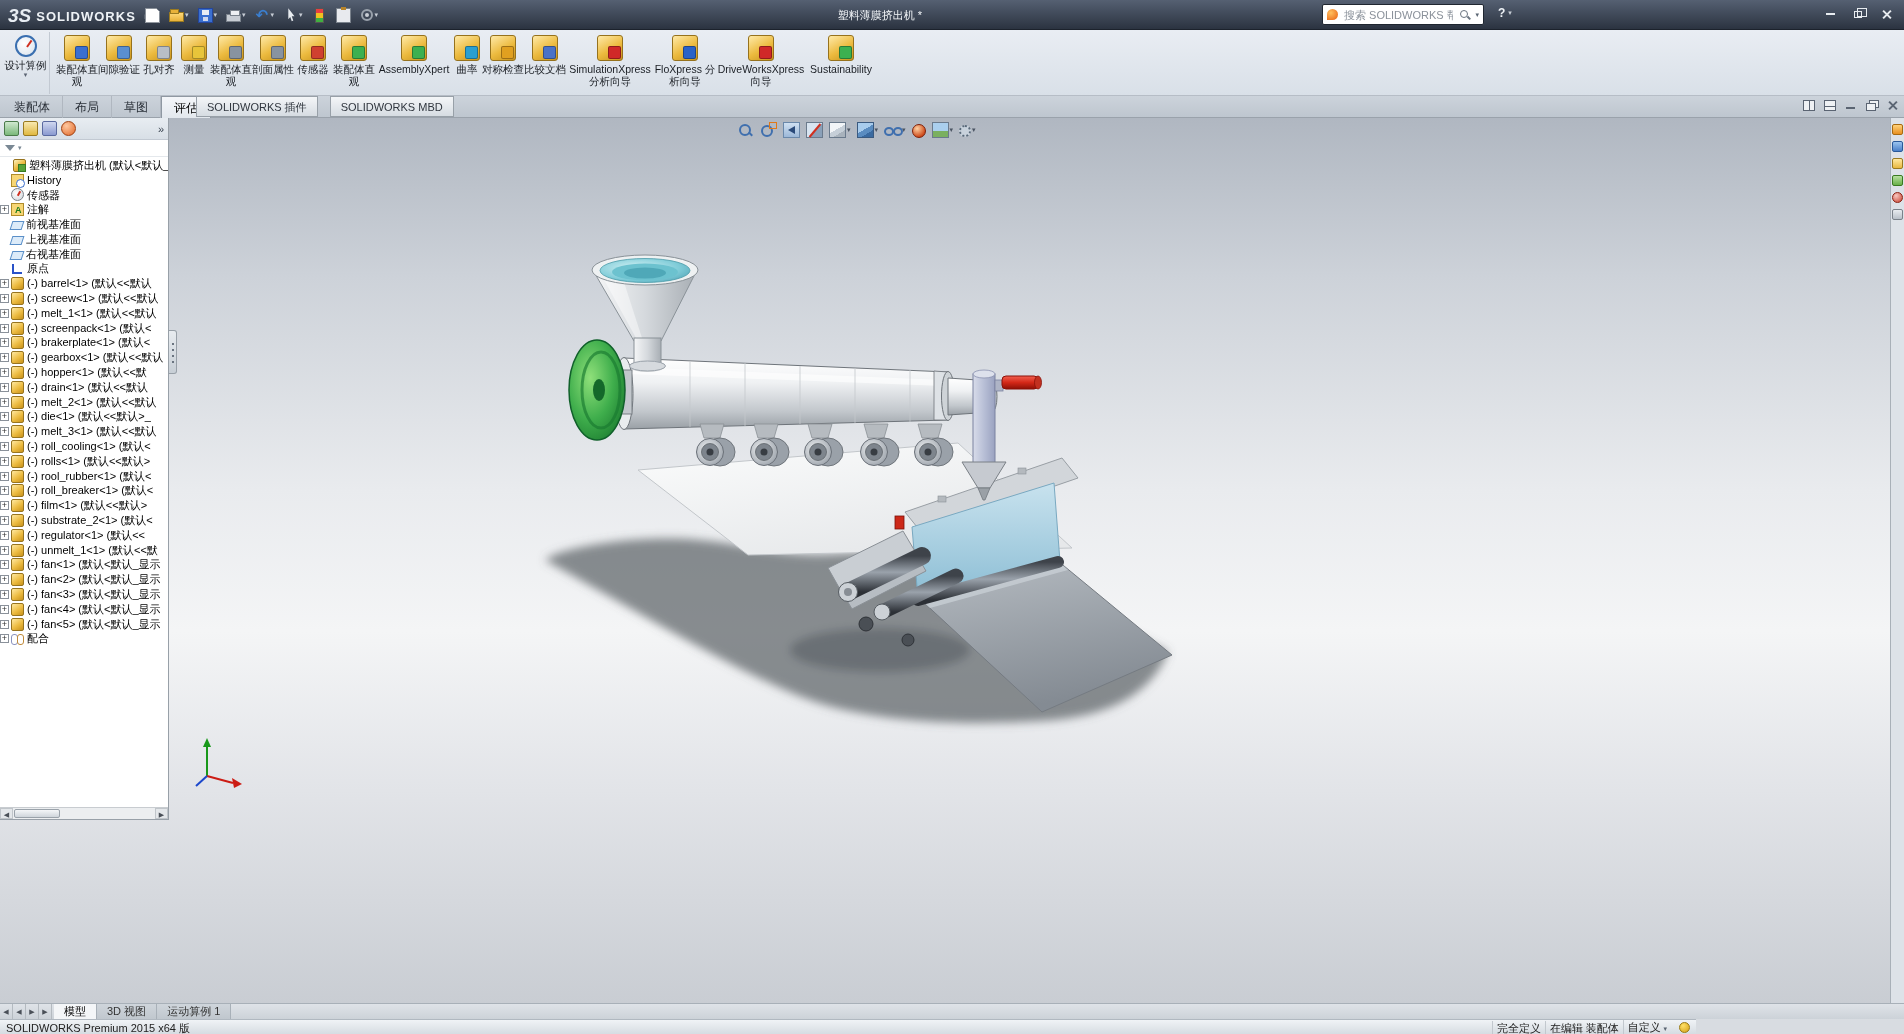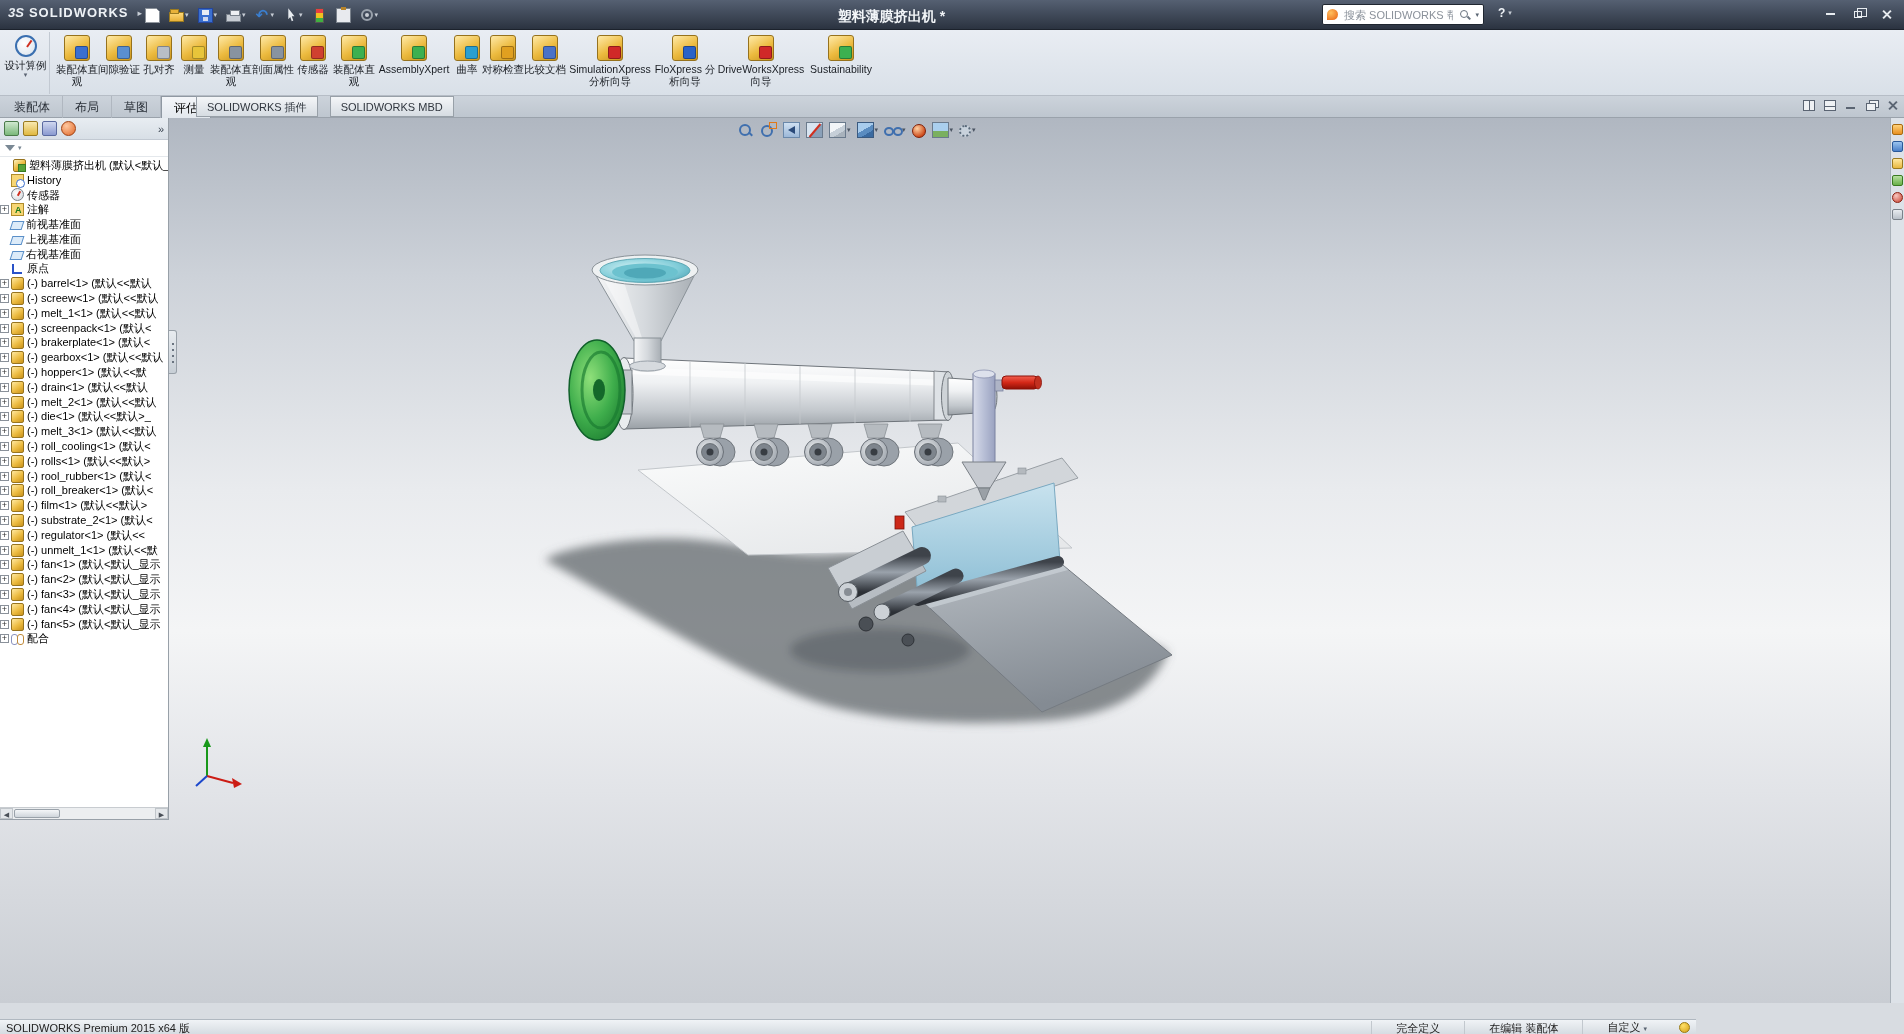--- a/index.html
+++ b/index.html
@@ -4,21 +4,21 @@
 <style>
   html,body{margin:0;padding:0;background:#888;}
   *{box-sizing:border-box;}
   #app{position:relative;width:1904px;height:1034px;overflow:hidden;
        font-family:"Liberation Sans","DejaVu Sans",sans-serif;background:#d8dce1;}
 
   
   .titlebar{position:absolute;left:0;top:0;width:1904px;height:30px;
     background:linear-gradient(#556072,#2b3340);border-bottom:1px solid #1c222c;}
   .logo{position:absolute;left:8px;top:5px;display:flex;align-items:center;gap:5px;color:#f2f5f8;}
-  .logo-mark{font-weight:bold;font-style:italic;font-size:13px;color:#e8edf3;}
+  .logo-mark{font-weight:bold;font-style:italic;font-size:19px;color:#e8edf3;}
   .logo-text{font-weight:bold;font-size:13px;letter-spacing:1px;color:#eef2f6;}
   .logo-caret{font-size:9px;color:#c7cdd5;margin-left:4px;}
   .quick{position:absolute;left:142px;top:4px;display:flex;align-items:center;gap:3px;}
   .qbtn{height:22px;padding:0 3px;display:flex;align-items:center;gap:1px;border-radius:2px;}
   .qi{width:15px;height:15px;position:relative;display:inline-block;}
   .qi-new{background:#fff;border:1px solid #8a919a;clip-path:polygon(0 0,68% 0,100% 30%,100% 100%,0 100%);}
   .qi-open{background:linear-gradient(#ffd978,#e8b23a);border:1px solid #9a7a20;height:10px;margin-top:4px;}
   .qi-open::before{content:"";position:absolute;top:-4px;left:0;width:7px;height:3px;background:#e8b23a;border:1px solid #9a7a20;}
   .qi-save{background:#3a6fd0;border:1px solid #24459a;}
   .qi-save::before{content:"";position:absolute;top:1px;left:3px;right:3px;height:5px;background:#e8ecf4;}
@@ -28,21 +28,21 @@
   .qi-undo::before{content:"↶";position:absolute;left:1px;top:-1px;color:#3a7fd0;font-size:15px;line-height:15px;font-weight:bold;}
   .qi-select{background:#e8ecf0;clip-path:polygon(35% 5%,35% 78%,48% 64%,58% 92%,68% 86%,58% 58%,76% 58%);}
   .qi-rebuild{background:linear-gradient(#e84040 33%,#f0c020 33% 66%,#40b040 66%);border:1px solid #555;width:9px;margin:0 3px;}
   .qi-props{background:#e8eaee;border:1px solid #7a828c;}
   .qi-props::before{content:"";position:absolute;top:-2px;left:4px;width:5px;height:3px;background:#b8842a;}
   .qi-options{border:2px solid #9aa2ac;border-radius:50%;width:12px;height:12px;margin:1px;}
   .qi-options::before{content:"";position:absolute;inset:2px;border-radius:50%;background:#c8cdd4;}
   .caret{font-size:7px;color:#5a6472;}
   .caret:empty{display:none;}
   .titlebar .caret{color:#c7cdd5;}
-  .doc-title{position:absolute;left:44%;top:8px;color:#f2f5f8;font-size:14px;font-weight:bold;}
+  .doc-title{position:absolute;left:44%;top:8px;color:#f2f5f8;font-size:11px;}
   .search{position:absolute;left:1322px;top:4px;width:162px;height:21px;background:#fff;
     border:1px solid #1f2630;border-radius:2px;display:flex;align-items:center;padding:0 4px;gap:4px;}
   .sw-flame{width:11px;height:11px;border-radius:50% 50% 50% 0;background:radial-gradient(circle at 35% 35%,#ffc060,#e86010);flex:none;}
   .search-input{flex:1;min-width:0;border:none;outline:none;font-size:11px;color:#333;font-family:inherit;}
   .search-input::placeholder{color:#8a919a;}
   .mini-mag{width:12px;height:12px;position:relative;flex:none;}
   .mini-mag::before{content:"";position:absolute;left:1px;top:1px;width:6px;height:6px;border:1.5px solid #6a7480;border-radius:50%;}
   .mini-mag::after{content:"";position:absolute;left:8px;top:8px;width:4px;height:1.5px;background:#6a7480;transform:rotate(45deg);}
   .search .caret{color:#5a6472;}
   .help{position:absolute;left:1498px;top:6px;display:flex;align-items:center;gap:3px;color:#eef2f6;font-size:12px;font-weight:bold;}
@@ -185,21 +185,21 @@
   .mtabs{display:flex;margin-left:2px;}
   .mtab{height:16px;line-height:15px;padding:0 10px;font-size:11px;color:#333;
     background:linear-gradient(#cfd5db,#bfc6cd);border-right:1px solid #a8b0b8;}
   .mtab.active{background:#f4f6f8;color:#000;}
 
   
   .statusbar{position:absolute;left:0;top:1019px;width:1696px;height:15px;
     background:linear-gradient(#f0f3f6,#d6dce2);border-top:1px solid #b0b8c0;font-size:11px;color:#222;}
   .status-left{position:absolute;left:6px;top:1px;}
   .status-right{position:absolute;right:6px;top:0;display:flex;align-items:center;height:15px;}
-  .status-item{padding:0 24px;border-left:1px solid #c2c8ce;line-height:14px;}
+  .status-item{padding:0 4px;border-left:1px solid #c2c8ce;line-height:14px;font-family:Liberation Serif, serif;}
   .tipicon{width:11px;height:11px;border-radius:50%;margin-left:8px;
     background:radial-gradient(circle at 35% 30%,#ffe066,#d4a017);border:1px solid #9a7a10;}
 </style>
 </head>
 <body>
 
 <div id="app">
 
   <div class="titlebar">
     <div class="logo">
@@ -879,20 +879,46 @@
 
       <div class="tp tp-files"></div>
 
       <div class="tp tp-palette"></div>
 
       <div class="tp tp-appear"></div>
 
       <div class="tp tp-props"></div>
     </div>
 
+  <div class="bottombar">
+    <div class="mnav">
+
+        <span class="mnavbtn">◀</span>
+
+        <span class="mnavbtn">◀</span>
+
+        <span class="mnavbtn">▶</span>
+
+        <span class="mnavbtn">▶</span>
+      </div>
+    <div class="mtabs">
+
+        <div class="mtab active">
+          <span>模型</span>
+        </div>
+
+        <div class="mtab">
+          <span>3D 视图</span>
+        </div>
+
+        <div class="mtab">
+          <span>运动算例 1</span>
+        </div>
+      </div>
+  </div>
 
   <div class="statusbar">
     <span class="status-left">SOLIDWORKS Premium 2015 x64 版</span>
     <span class="status-right">
       <span class="status-item">完全定义</span>
       <span class="status-item">在编辑 装配体</span>
       <span class="status-item">
         <span>自定义</span>
         <span class="caret">▾</span>
       </span>

